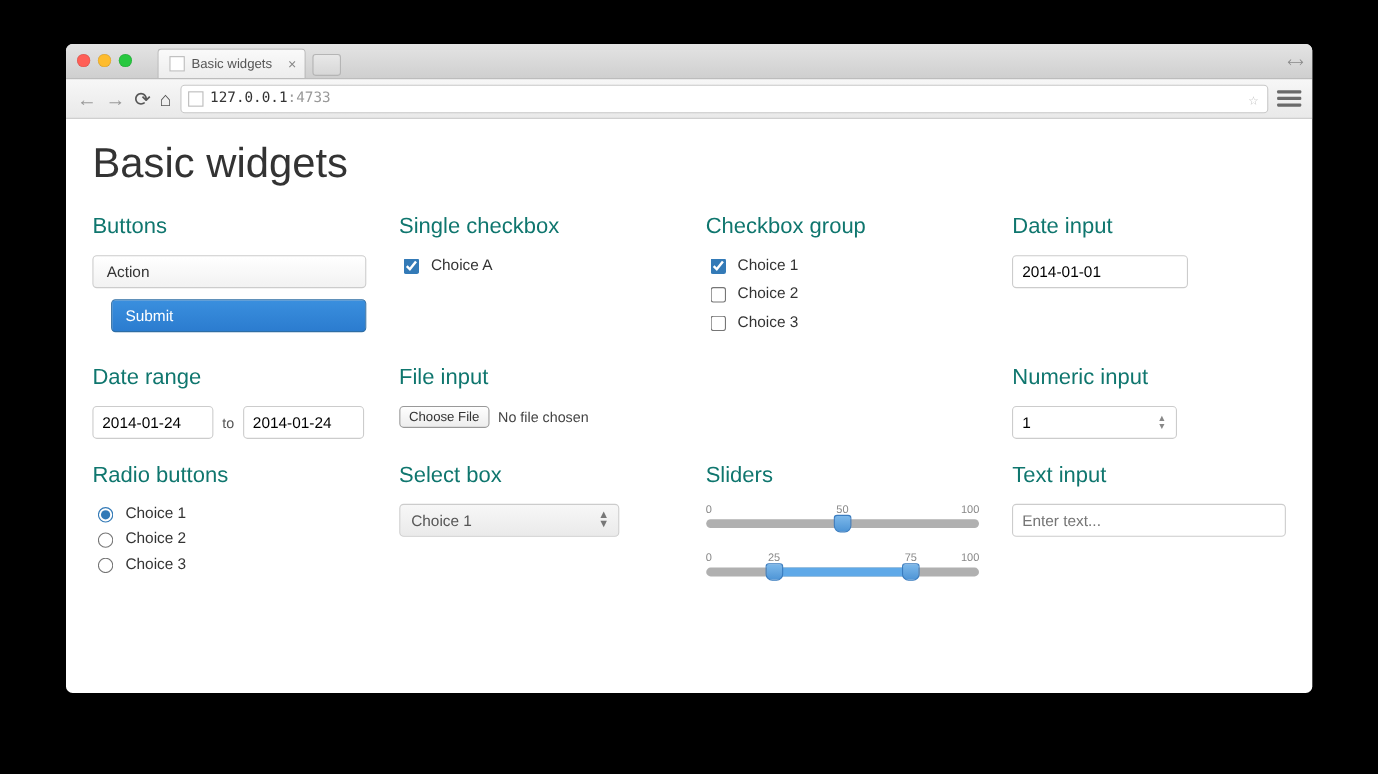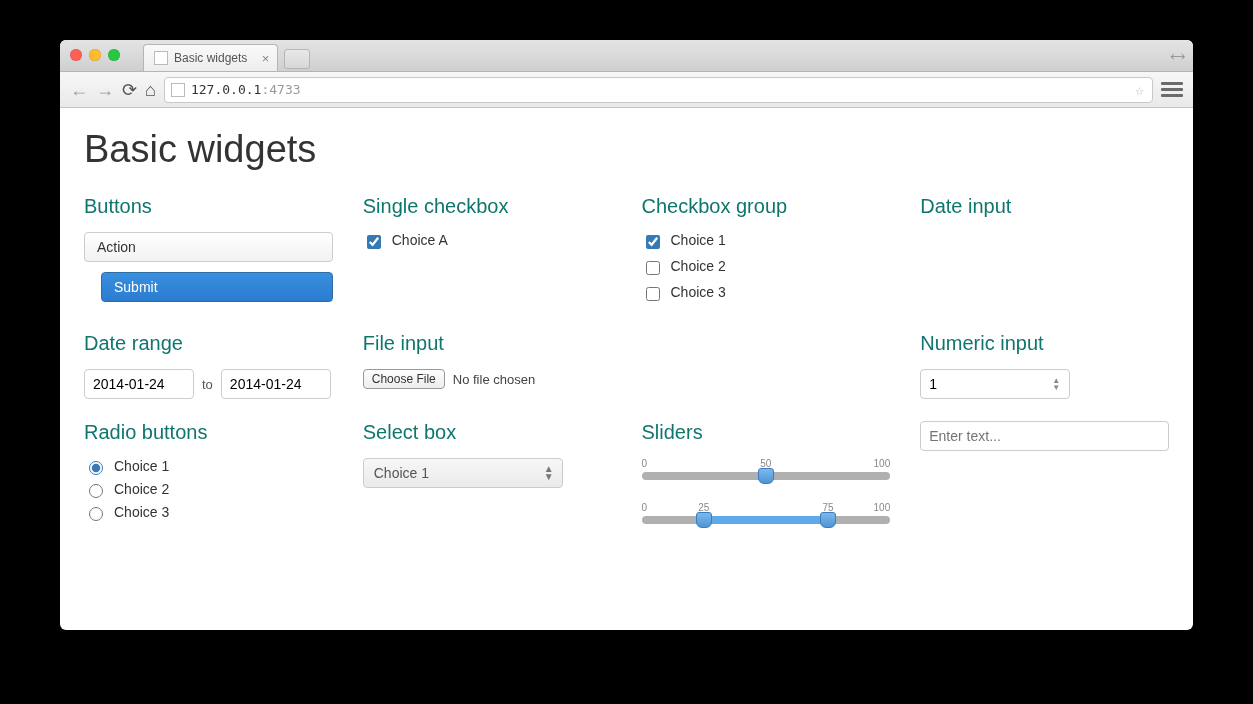--- a/index.html
+++ b/index.html
@@ -219,20 +219,21 @@
             <span>Choice 2</span>
           </label>
           <label class="checkbox-row">
             <input type="checkbox" style="">
             <span>Choice 3</span>
           </label>
         </div>
 
         <div class="section">
           <h2>Date input</h2>
+          <input class="form-control" value="2014-01-01" style="">
         </div>
 
         <div class="section">
           <h2>Date range</h2>
           <div class="range-row">
             <input class="form-control" value="2014-01-24" style="">
             <span class="to-label">to</span>
             <input class="form-control" value="2014-01-24" style="">
           </div>
         </div>
@@ -304,19 +305,20 @@
             </div>
             <div class="track">
               <div class="fill" style="left:25%;width:50%"></div>
               <div class="handle" style="left:25%"></div>
               <div class="handle" style="left:75%"></div>
             </div>
           </div>
         </div>
 
         <div class="section">
+          <h2>Text input</h2>
           <input class="form-control wide" placeholder="Enter text..." style="">
         </div>
 
       </div>
     </div>
   </div>
 </div>
 
 </body></html>

